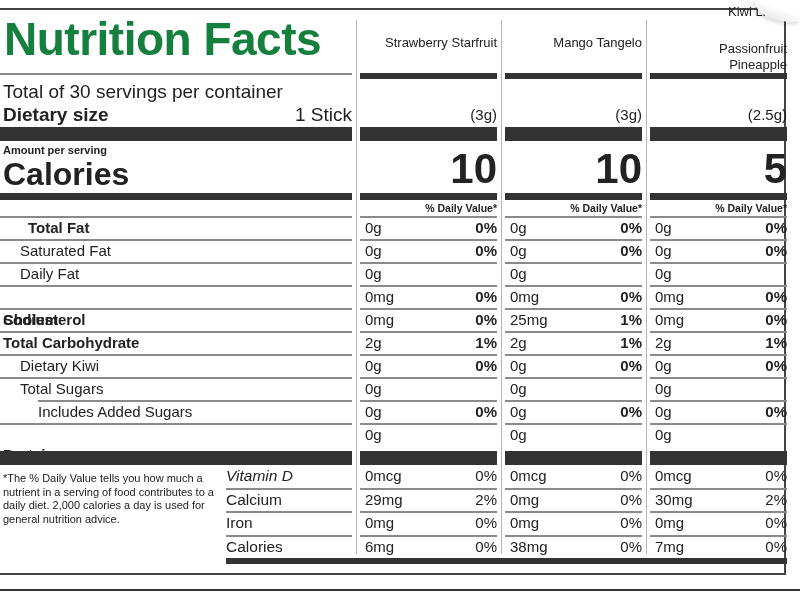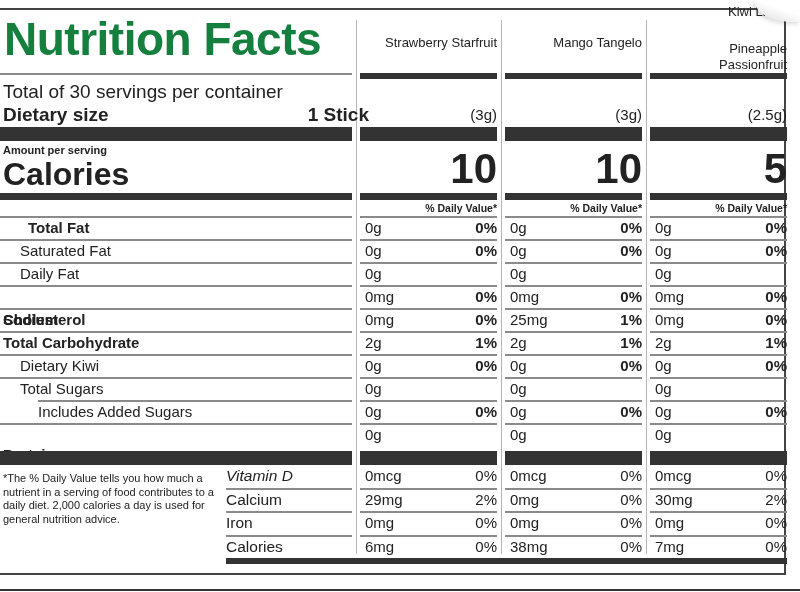--- a/index.html
+++ b/index.html
@@ -18,21 +18,21 @@
     background:linear-gradient(200deg,#ffffff 40%,#eeeeee 70%,#d8d8d8 100%);
     border-bottom-left-radius:40px 20px;
     box-shadow:-2px 2px 4px rgba(0,0,0,0.15);
   }
   .vdiv { width:0; border-left:1px solid #b5b5b5; top:20px; height:534px; }
   .bar { background:#333333; }
   .thin { height:0; border-top:2px solid #8a8a8a; }
   .title { left:4px; top:12px; font-size:46px; font-weight:bold; letter-spacing:-0.5px; color:#15803d; white-space:nowrap; }
   .servings { left:3px; top:81px; font-size:19px; }
   .serving-size { left:3px; top:104px; font-size:19px; font-weight:bold; }
-  .serving-amt { left:305px; top:104px; font-size:19px; font-weight:bold; width:64px; text-align:right; }
+  .serving-amt { left:288px; top:104px; font-size:19px; font-weight:normal; width:64px; text-align:right; }
   .amount-per { left:3px; top:144px; font-size:11px; font-weight:bold; }
   .calories-lbl { left:3px; top:156px; font-size:32px; font-weight:bold; }
   .col-name { font-size:13px; text-align:right; line-height:16px; }
   .col-size { font-size:15px; text-align:right; }
   .col-cal { font-size:42px; font-weight:bold; text-align:right; line-height:42px; }
   .col-dv { font-size:10.5px; font-weight:bold; text-align:right; }
   .row-lbl { font-size:15px; white-space:nowrap; }
   .row-lbl.b { font-weight:bold; }
   .cell-val { font-size:15px; }
   .cell-pct { font-size:15px; text-align:right; }
@@ -195,22 +195,22 @@
     <div class="abs cell-val" style="left:510px;top:491px;">0mg</div>
     <div class="abs cell-pct" style="left:505px;top:491px;width:137px;">0%</div>
     <div class="abs thin" style="left:505px;top:511px;width:137px;"></div>
     <div class="abs cell-val" style="left:510px;top:514px;">0mg</div>
     <div class="abs cell-pct" style="left:505px;top:514px;width:137px;">0%</div>
     <div class="abs thin" style="left:505px;top:535px;width:137px;"></div>
     <div class="abs cell-val" style="left:510px;top:538px;">38mg</div>
     <div class="abs cell-pct" style="left:505px;top:538px;width:137px;">0%</div>
     <div class="abs" style="left:650px;top:0;width:137px;height:580px;"></div>
     <div class="abs col-name" style="left:650px;top:41px;width:137px;">
+      <div>Passionfruit</div>
       <div>Pineapple</div>
-      <div>Passionfruit</div>
     </div>
     <div class="abs bar" style="left:650px;top:73px;width:137px;height:6px;"></div>
     <div class="abs col-size" style="left:650px;top:106px;width:137px;">(2.5g)</div>
     <div class="abs bar" style="left:650px;top:127px;width:137px;height:14px;"></div>
     <div class="abs col-cal" style="left:650px;top:148px;width:137px;">5</div>
     <div class="abs bar" style="left:650px;top:193px;width:137px;height:7px;"></div>
     <div class="abs col-dv" style="left:650px;top:202px;width:137px;">% Daily Value*</div>
     <div class="abs thin" style="left:650px;top:216px;width:137px;"></div>
     <div class="abs cell-val" style="left:655px;top:219px;">0g</div>
     <div class="abs cell-pct b" style="left:650px;top:219px;width:137px;">0%</div>

